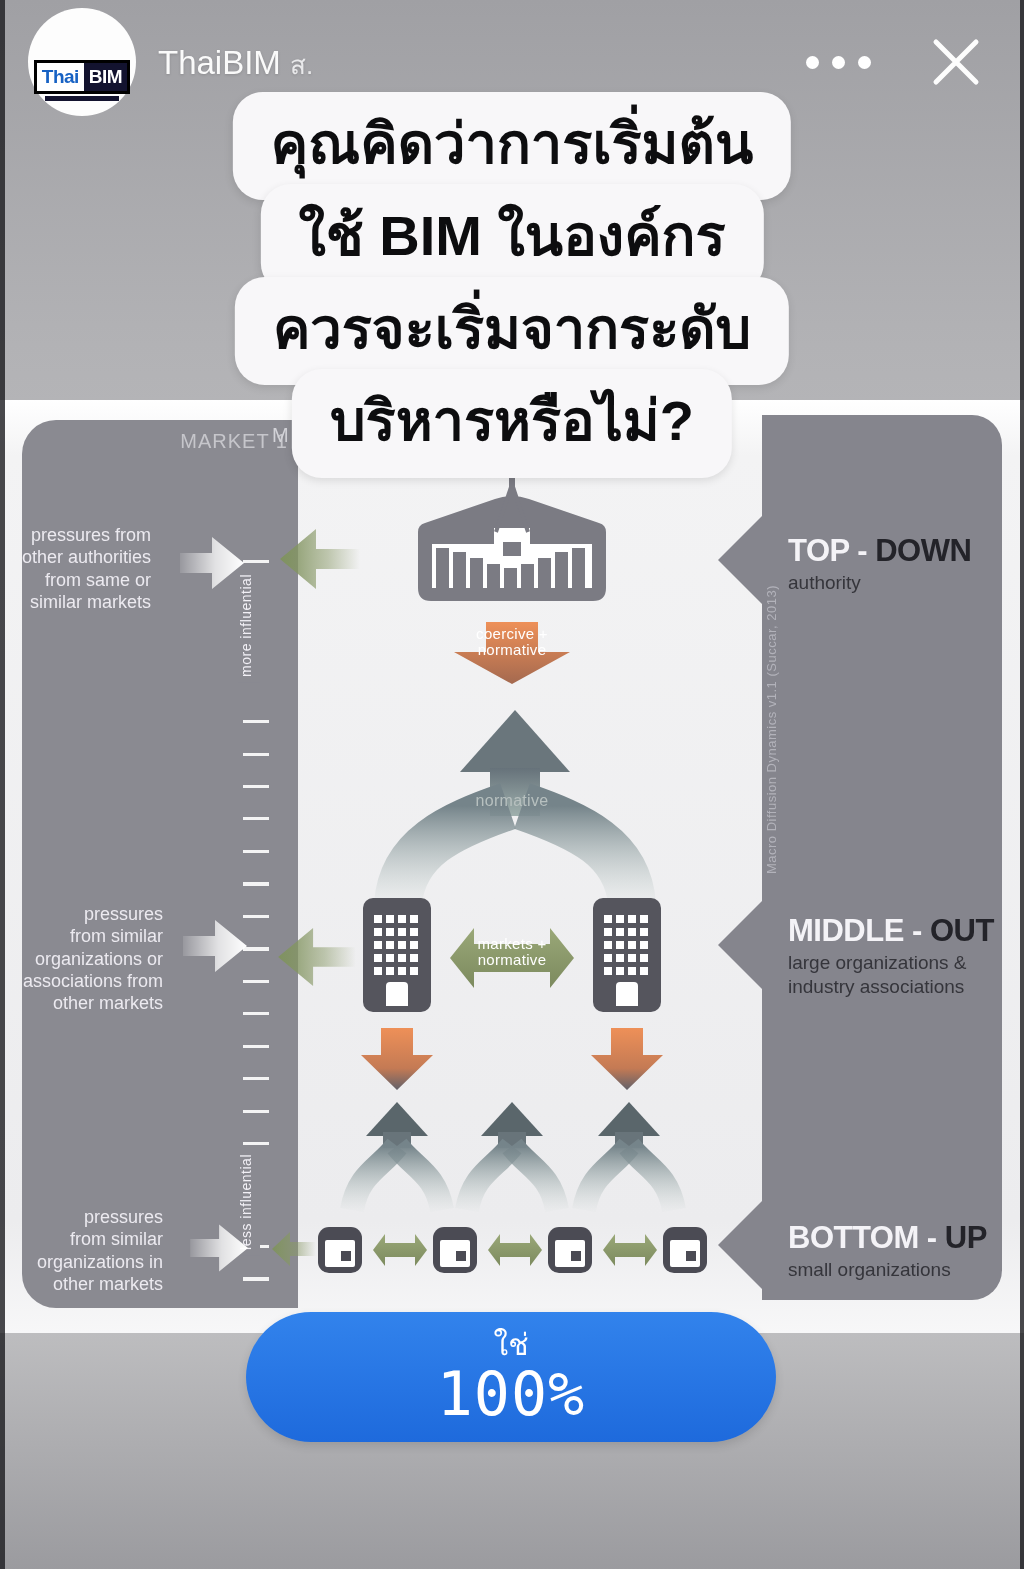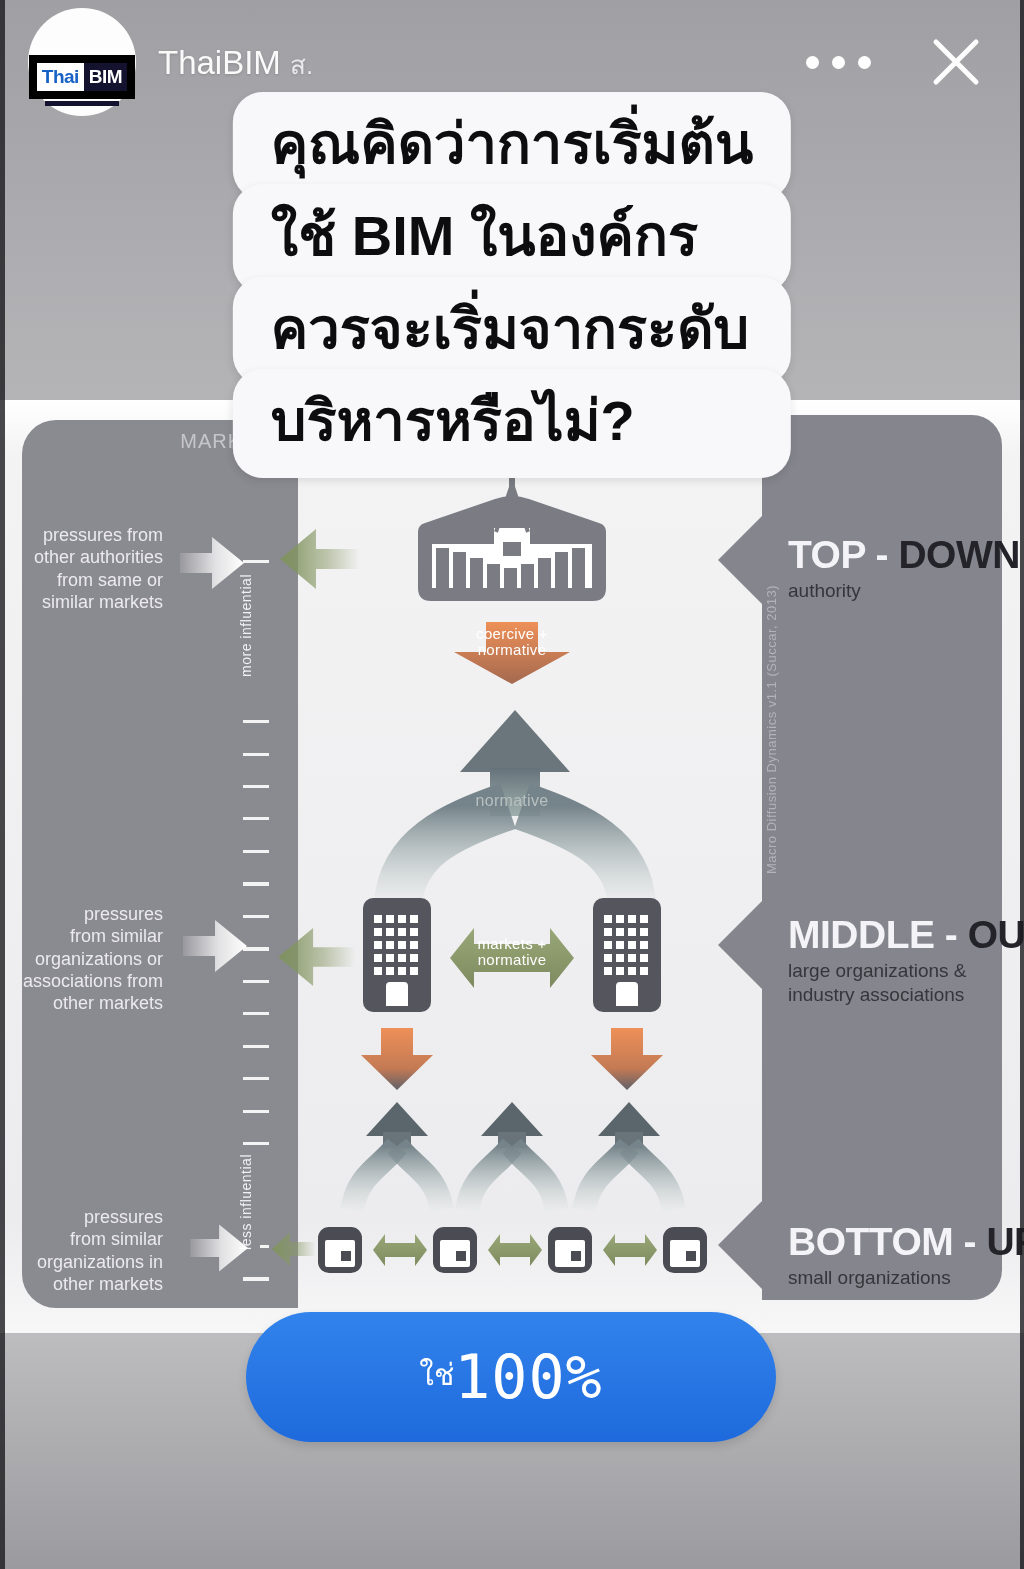--- a/index.html
+++ b/index.html
@@ -7,34 +7,34 @@
     position:relative; width:1024px; height:1569px; margin:0 auto; overflow:hidden;
     background:linear-gradient(180deg,#a0a0a4 0%,#b2b2b5 22%,#c2c2c4 52%,#bfbfc1 84%,#9b9b9f 100%);
     font-family:"Liberation Sans", sans-serif;
   }
   .edge { position:absolute; top:0; bottom:0; background:#1b1b1f; opacity:.8; z-index:50; }
   .edge.l { left:0; width:5px; } .edge.r { right:0; width:4px; }
 
   
   .hdr-logo { position:absolute; left:28px; top:8px; width:108px; height:108px; background:#fdfdfd;
     border-radius:50%; display:flex; flex-direction:column; align-items:center; justify-content:center; z-index:30; }
-  .logo-box { display:flex; border:8px solid #000000;margin-top:36px; }
+  .logo-box { display:flex; border:3px solid #000000;margin-top:36px; }
   .logo-thai { background:#fff; color:#1762c4; font-weight:bold; font-size:19px; padding:3px 5px; letter-spacing:-0.5px; }
   .logo-bim  { background:#13132f; color:#fff; font-weight:bold; font-size:19px; padding:3px 5px; letter-spacing:-0.5px; }
   .logo-strip { width:74px; height:5px; background:#13132f; margin-top:2px; }
   .hdr-title { position:absolute; left:158px; top:44px; color:#fafafa; font-size:33px; z-index:30;
     text-shadow:0 1px 3px rgba(0,0,0,.15); }
   .hdr-title .suffix { font-size:26px; color:#e9e9eb; }
   .hdr-dots { position:absolute; left:806px; top:56px; display:flex; gap:13px; z-index:30; cursor:pointer; }
   .hdr-dots span { width:13px; height:13px; border-radius:50%; background:#fff; }
   .hdr-close { position:absolute; left:928px; top:34px; width:56px; height:56px; z-index:30; cursor:pointer; }
 
   
   .question { position:absolute; left:50%; top:92px; transform:translateX(-50%);
-    display:flex; flex-direction:column; z-index:20; }
+    display:flex; flex-direction:column; align-items:center; z-index:20; }
   .q-line { background:#f8f7f9; border-radius:30px; padding:20px 38px 24px;
     font-size:56px; font-weight:bold; color:#0d0d0f; line-height:1.15; white-space:nowrap;
     box-shadow:0 3px 8px rgba(0,0,0,.10); }
   .q-line + .q-line { margin-top:-16px; }
 
   
   .diagram { position:absolute; left:0; top:400px; width:1024px; height:933px;
     background:linear-gradient(180deg,#ffffff 0%,#f3f3f4 6%,#ececee 88%,#f7f7f8 100%); z-index:5; }
 
   .panel-left { position:absolute; left:22px; top:20px; width:276px; height:888px;
@@ -48,21 +48,21 @@
     background:repeating-linear-gradient(180deg, rgba(255,255,255,.9) 0 3px, transparent 3px 32.5px); }
   .vtext { writing-mode:vertical-rl; transform:rotate(180deg); }
   .vlabel { position:absolute; left:238px; width:22px; background:#8a8a91; color:#f2f0f6;
     font-size:14px; letter-spacing:.5px; text-align:center; padding:6px 0; }
 
   .panel-right { position:absolute; left:762px; top:15px; width:240px; height:885px;
     background:#85858d; border-radius:0 30px 30px 0; }
   .notch { position:absolute; left:-44px; width:0; height:0;
     border-right:44px solid #85858d; border-top:44px solid transparent; border-bottom:44px solid transparent; }
   .level { position:absolute; left:26px; width:205px; }
-  .level-title { font-size:39px; font-weight:bold; letter-spacing:-0.5px; white-space:nowrap; }
+  .level-title { font-size:31px; font-weight:bold; letter-spacing:-0.5px; white-space:nowrap; }
   .level-title .lt { color:#f4f3f7; } .level-title .dk { color:#232329; }
   .level-sub { margin-top:2px; font-size:19px; color:#35353b; line-height:1.25; }
   .credit { position:absolute; left:2px; top:170px; color:#b2b2ba; font-size:13px; letter-spacing:.5px; }
 
   .dg { position:absolute; }          
   .arrow-label { position:absolute; color:#fff; font-size:15px; line-height:1.08; text-align:center; letter-spacing:.3px; }
 
   .bld { position:absolute; width:68px; height:114px; background:#55555d; border-radius:10px; }
   .bld::before { content:""; position:absolute; left:11px; right:11px; top:13px; height:64px;
     background-color:#fff;
@@ -71,21 +71,21 @@
   .bld::after { content:""; position:absolute; left:50%; transform:translateX(-50%); bottom:6px;
     width:22px; height:24px; background:#fff; border-radius:4px 4px 0 0; }
 
   .house { position:absolute; width:44px; height:46px; background:#4b4b54; border-radius:11px; }
   .house::before { content:""; position:absolute; left:7px; right:7px; top:13px; bottom:6px; background:#fff; border-radius:2px; }
   .house::after { content:""; position:absolute; left:23px; top:24px; width:10px; height:10px; background:#4b4b54; }
 
   
   .poll-btn { position:absolute; left:246px; top:1312px; width:530px; height:130px; border-radius:65px;
     background:linear-gradient(180deg,#3283ec 0%,#2674e3 60%,#1e6adc 100%);
-    display:flex; flex-direction:row; align-items:center; justify-content:center;
+    display:flex; flex-direction:column; align-items:center; justify-content:center;
     color:#fff; z-index:25; cursor:pointer; box-shadow:0 4px 10px rgba(0,0,0,.12); border:none; }
   .poll-option { font-size:30px; line-height:1; margin-bottom:4px; }
   .poll-percent { font-family:"DejaVu Sans Mono", monospace; font-size:60px; line-height:1; letter-spacing:1px; }
 </style>
 </head>
 <body>
 
 <svg width="0" height="0" style="position:absolute" aria-hidden="true">
   <defs>
     <linearGradient id="gW" x1="0" y1="0" x2="1" y2="0">
@@ -159,21 +159,21 @@
       <div class="market1">MARKET 1</div>
     </div>
     <div class="market2">M</div>
 
     <div class="tick-single" style="top:160px"></div>
     <div class="tick-strip" style="top:320px;height:433px"></div>
     <div class="tick-strip" style="top:845px;height:50px"></div>
     <div class="vlabel vtext" style="top:168px">more influential</div>
     <div class="vlabel vtext" style="top:748px">less influential</div>
 
-    <div class="pressure" style="left:28px;top:124px;width:135px">
+    <div class="pressure" style="left:16px;top:124px;width:135px">
       <div>pressures from</div>
         <div>other authorities</div>
       <div>from same or</div>
         <div>similar markets</div>
     </div>
     <div class="pressure" style="left:18px;top:503px;width:145px">
       <div>pressures</div>
         <div>from similar</div>
       <div>organizations or</div>
         <div>associations from</div>

